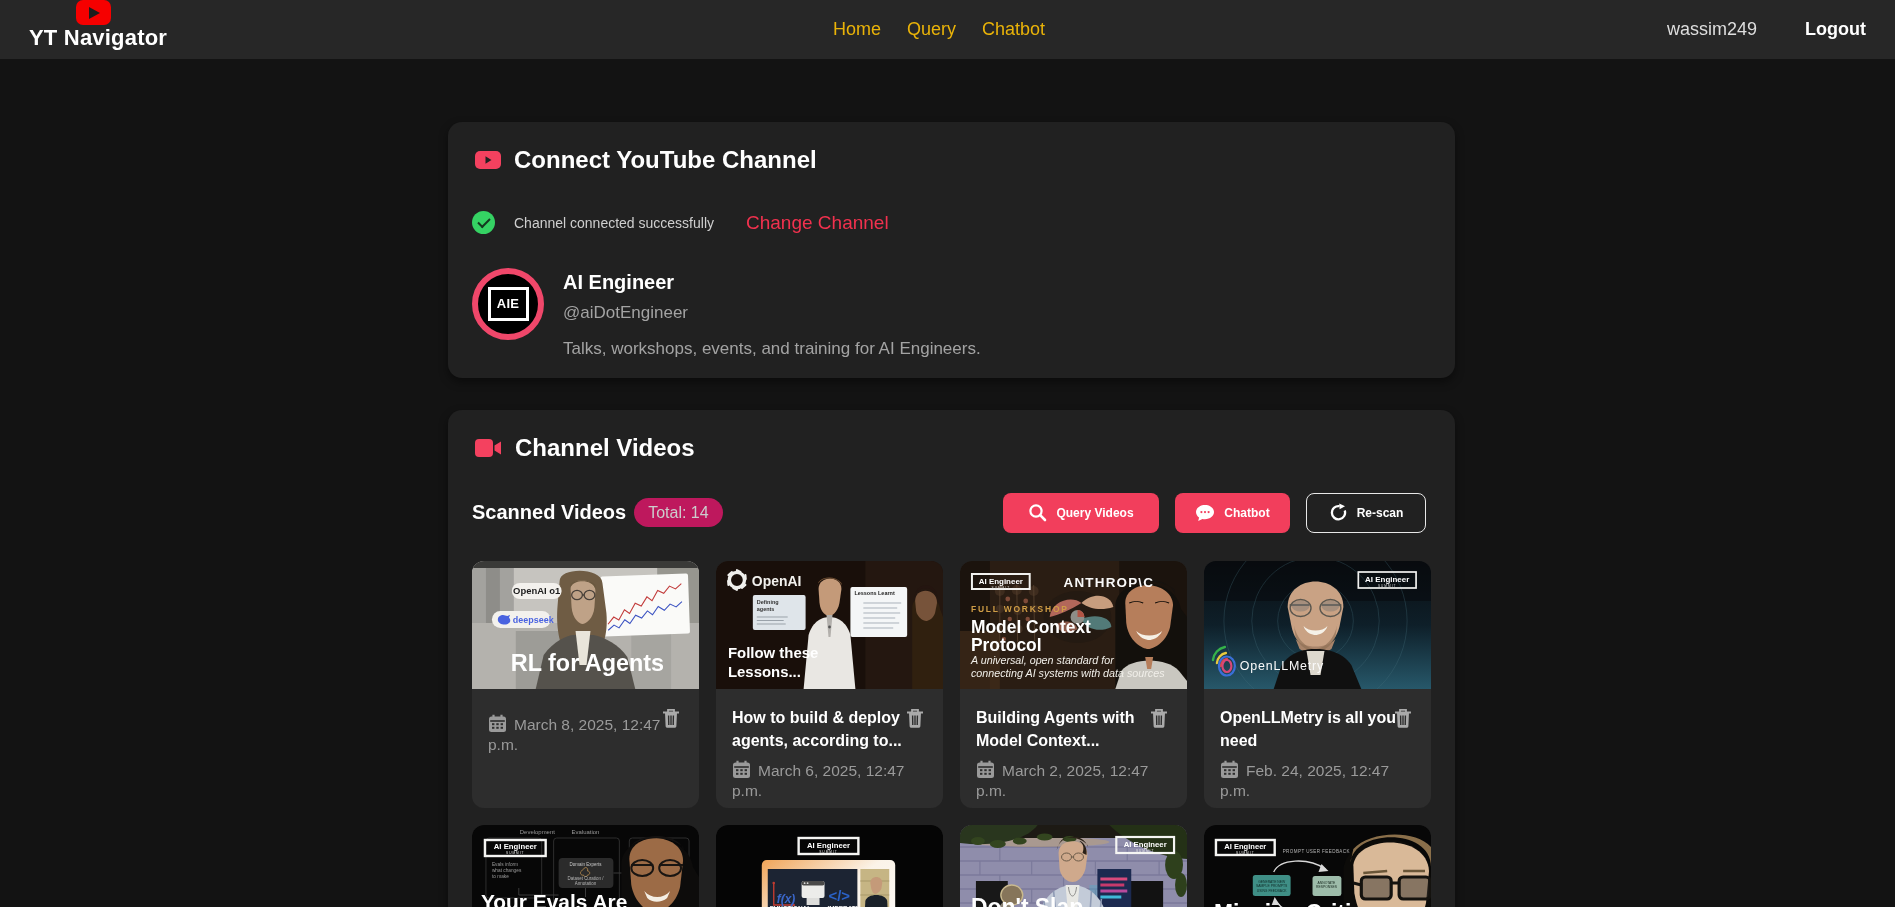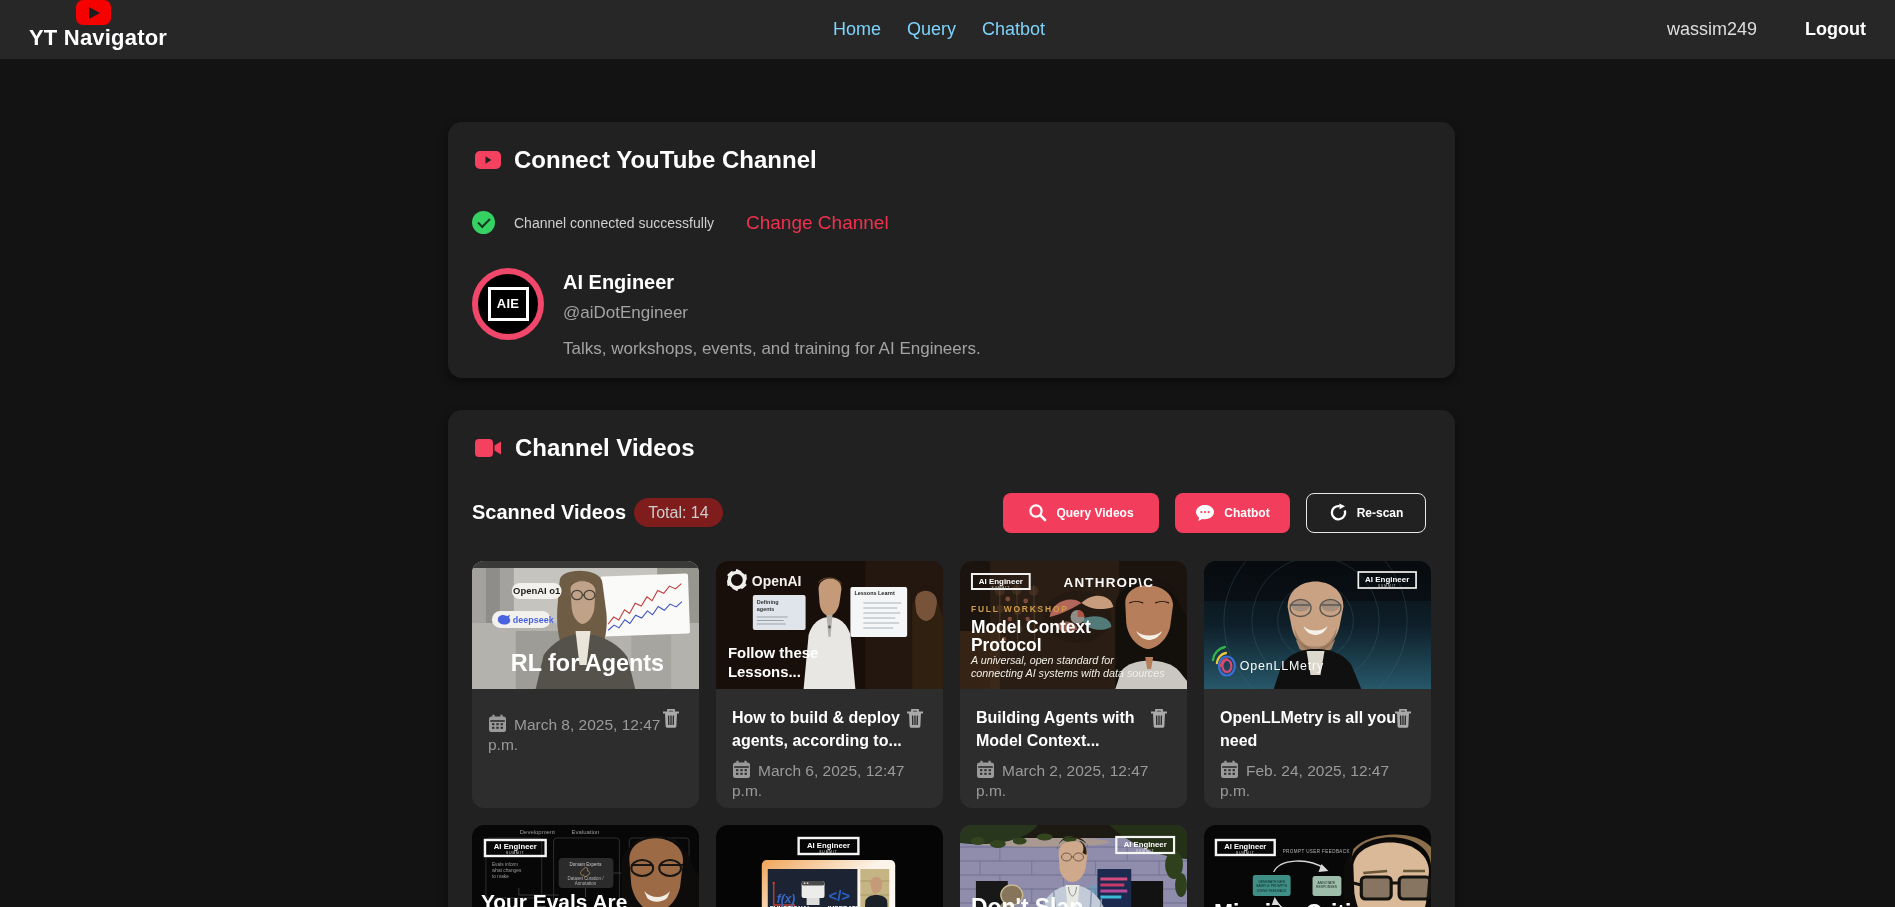--- a/index.html
+++ b/index.html
@@ -7,21 +7,21 @@
   html,body { background:#131313; font-family:"Liberation Sans", sans-serif; }
   body { width:1895px; height:907px; overflow:hidden; }
 
   
   .nav { position:relative; height:59px; background:#272727; }
   .nav-left { position:absolute; left:20px; top:0; height:59px; display:flex; align-items:center;flex-direction:column; }
   .yt-logo { width:35px; height:25px; background:#f60000; border-radius:7px; position:relative; }
   .yt-logo:before { content:""; position:absolute; left:13px; top:6.5px; border-left:11px solid #1d1d1d; border-top:6px solid transparent; border-bottom:6px solid transparent; }
   .brand { color:#fff; font-size:22px; font-weight:bold; margin-left:9px; letter-spacing:0.2px; }
   .nav-center { position:absolute; left:833px; top:0; height:59px; display:flex; align-items:center; gap:26px; }
-  .nav-center a { color:#7dd3fc; font-size:18px; text-decoration:none; }
+  .nav-center a { color:#eab308; font-size:18px; text-decoration:none; }
   .nav-right { position:absolute; right:29px; top:0; height:59px; display:flex; align-items:center; gap:48px; }
   .nav-user { color:#dedede; font-size:18px; }
   .nav-logout { color:#fff; font-size:18px; font-weight:bold; }
 
   
   .container { position:absolute; left:448px; top:122px; width:1007px; }
   .card { background:#212121; border-radius:14px; padding:24px; box-shadow:0 4px 10px rgba(0,0,0,0.45); }
   .card h2 { display:flex; align-items:center; gap:13px; color:#fff; font-size:24px; font-weight:bold; padding-left:3px; }
 
   
@@ -35,21 +35,21 @@
   .aie-box { width:41px; height:34px; border:3px solid #fff; display:flex; align-items:center; justify-content:center; color:#fff; font-weight:bold; font-size:13px; letter-spacing:0.3px; }
   .channel-meta { margin-left:19px; padding-top:3px; }
   .channel-name { color:#fff; font-size:20px; font-weight:bold; }
   .channel-handle { color:#a3a3a3; font-size:17px; margin-top:9px; }
   .channel-desc { color:#a3a3a3; font-size:17px; margin-top:16px; }
 
   
   .card2 { margin-top:32px; height:560px; overflow:hidden; }
   .toolbar { display:flex; align-items:center; margin-top:31px; }
   .scanned { color:#fff; font-size:20px; font-weight:bold; }
-  .pill { background:#7f1d1d; color:#cdcdcd; font-size:16px; border-radius:15px; height:29px; line-height:29px; padding:0 14px; margin-left:8px; }
+  .pill { background:#be185d; color:#cdcdcd; font-size:16px; border-radius:15px; height:29px; line-height:29px; padding:0 14px; margin-left:8px; }
   .btns { margin-left:auto; display:flex; gap:16px; margin-right:5px; }
   .btn { height:40px; border-radius:8px; display:flex; align-items:center; justify-content:center; gap:9px; color:#fff; font-size:12px; font-weight:bold; }
   .btn-pink { background:#f23e5c; }
   .btn-q { width:156px; }
   .btn-c { width:115px; }
   .btn-outline { width:120px; background:transparent; border:1.5px solid #e8e8e8; }
   .btn svg { flex:none; }
 
   .grid { margin-top:28px; display:grid; grid-template-columns:repeat(4, 1fr); gap:17px; }
   .vcard { background:#2d2d2d; border-radius:12px; overflow:hidden; height:247px; }

